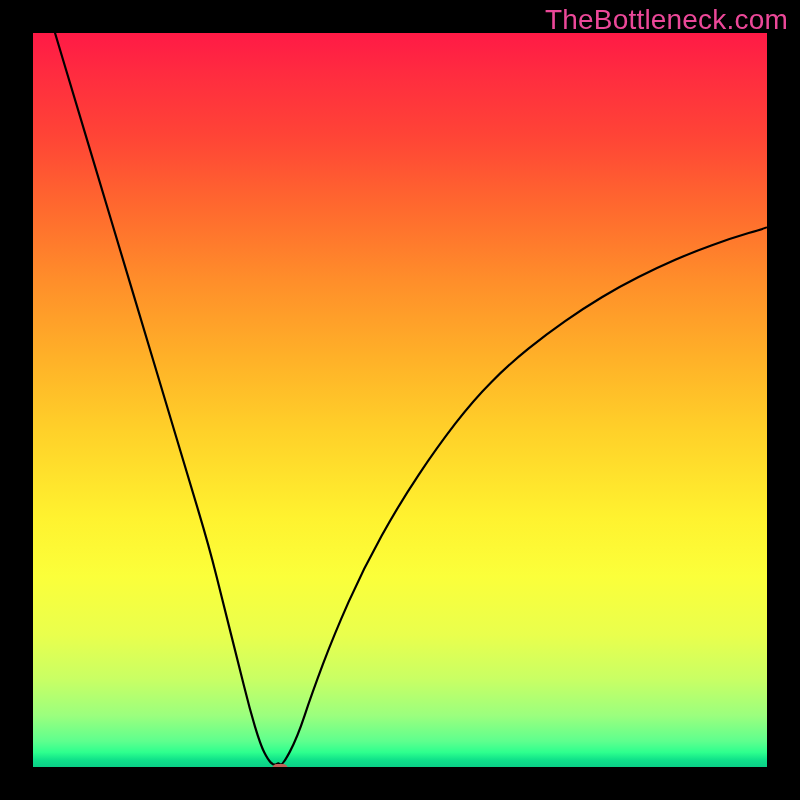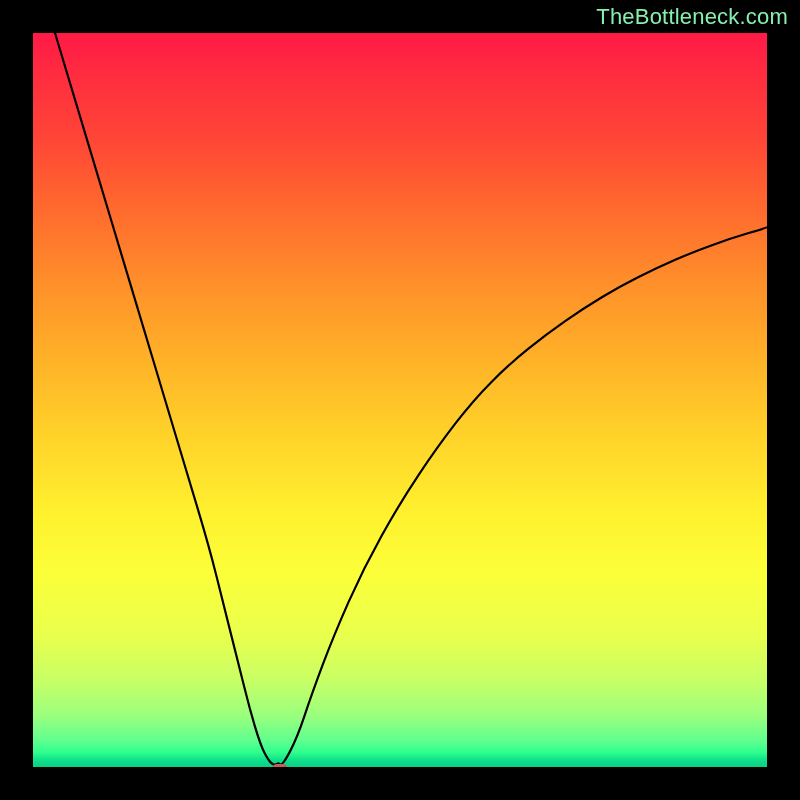--- a/index.html
+++ b/index.html
@@ -14,22 +14,22 @@
   .stage {
     position: relative;
     width: 800px;
     height: 800px;
     background: #000;
   }
   .watermark {
     position: absolute;
     top: 4px;
     right: 12px;
-    color: #86efac;
-    font-size: 22px;
+    color: #ec4899;
+    font-size: 28px;
     font-weight: 400;
     letter-spacing: 0.2px;
     z-index: 5;
   }
   .plot {
     position: absolute;
     left: 30px;
     top: 30px;
     width: 740px;
     height: 740px;

